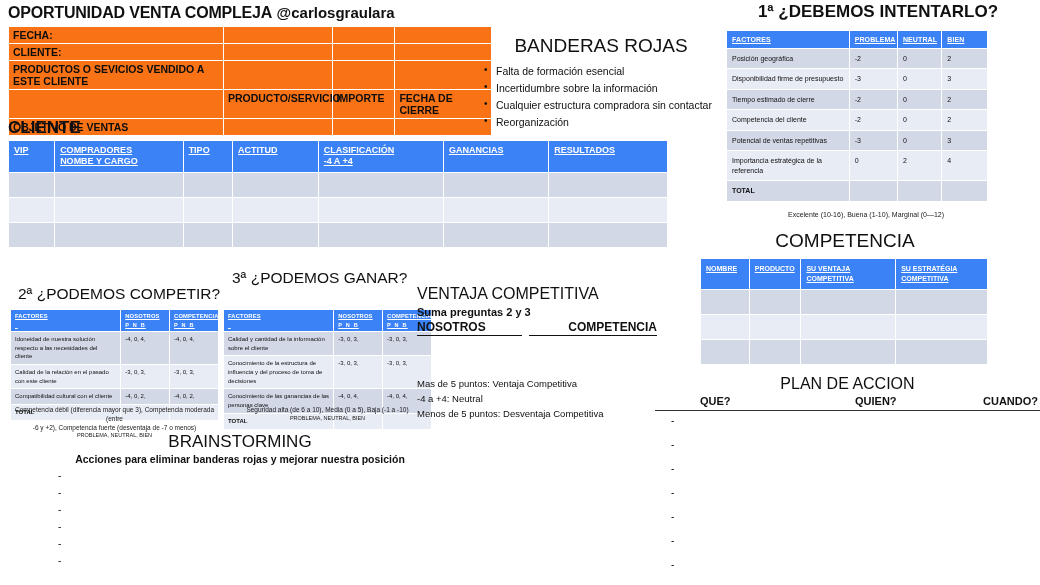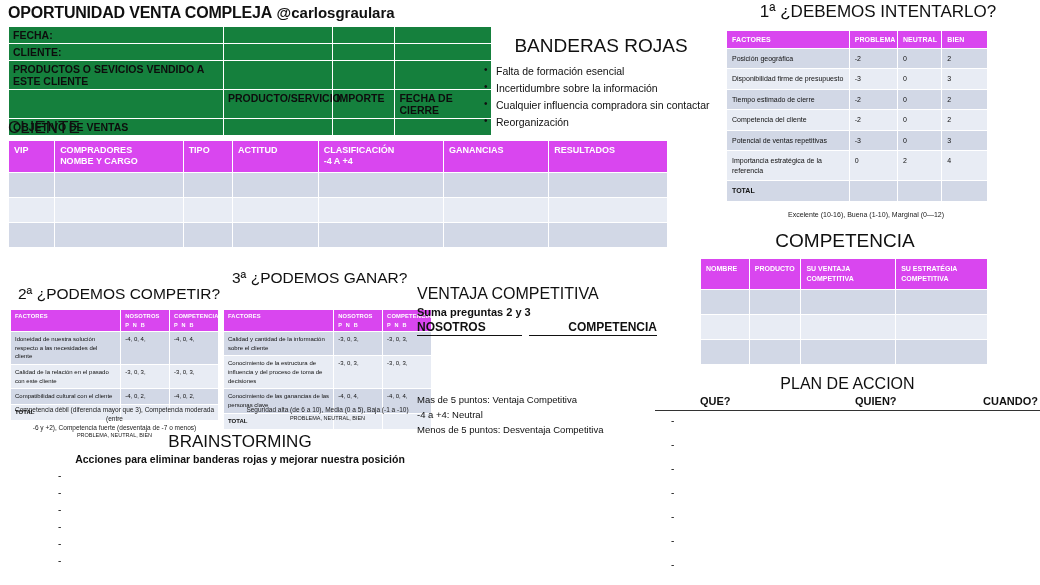--- a/index.html
+++ b/index.html
@@ -17,38 +17,39 @@
   
   table.grid { border-collapse:collapse; width:100%; table-layout:fixed; }
   table.grid th, table.grid td {
     border:1px solid #ffffff;
     vertical-align:top;
     padding:3px 4px;
     font-weight:normal;
     text-align:left;
   }
   table.grid thead th {
-    background:#d946ef;
+    background:#3b82f6;
     color:#ffffff;
     font-weight:bold;
+    text-decoration:underline;
   }
   .rowA td { background:#d2d8e6; }
   .rowB td { background:#e8ecf4; }
 
   
   .bigtitle { font-size:16px; font-weight:bold; letter-spacing:-0.2px; }
   .sectitle { font-size:19px; font-weight:normal; }
-  .sectitle-b { font-size:17px; font-weight:normal; }
+  .sectitle-b { font-size:17px; font-weight:bold; }
   .footnote { font-size:6.5px; color:#1a1a1a; text-align:center; line-height:1.35; }
 
   
   #top-info { left:8px; top:26px; width:484px; }
   #top-info table { border-collapse:collapse; width:100%; table-layout:fixed; }
   #top-info td {
-    background:#15803d;
+    background:#f97316;
     border:1px solid #ffffff;
     font-size:10.5px;
     font-weight:bold;
     padding:2px 4px;
     vertical-align:top;
     color:#0d0d0d;
   }
 
   
   #doc-title { left:8px; top:4px; }
@@ -102,21 +103,21 @@
   #ventaja .suma { font-size:11px; font-weight:bold; margin-top:3px; }
   #ventaja .pair { margin-top:2px; position:relative; height:16px; }
   #ventaja .pair .n {
     font-size:12px; font-weight:bold; position:absolute; left:0; top:0;
     border-bottom:1.4px solid #111; padding-bottom:1px; width:105px;
   }
   #ventaja .pair .c {
     font-size:12px; font-weight:bold; position:absolute; left:112px; top:0;
     border-bottom:1.4px solid #111; padding-bottom:1px; width:128px; text-align:right;
   }
-  #ventaja .scale { margin-top:56px; font-size:9.5px; line-height:1.6; }
+  #ventaja .scale { margin-top:40px; font-size:9.5px; line-height:1.6; }
 
   
   #brain { left:40px; top:432px; width:400px; }
   #brain .t { font-size:17px; text-align:center; }
   #brain .sub { font-size:10.5px; font-weight:bold; text-align:center; margin-top:1px; }
   #brain .dashes { margin-top:6px; padding-left:18px; }
   #brain .dashes div { font-size:10px; line-height:1.0; height:17px; color:#111; }
 
   
   #plan { left:655px; top:375px; width:385px; }
@@ -233,21 +234,21 @@
         </tr>
       </tbody>
   </table>
 </div>
 
 <div class="abs" id="banderas">
   <div class="sectitle h">BANDERAS ROJAS</div>
   <ul>
       <li>Falta de formación esencial</li>
       <li>Incertidumbre sobre la información</li>
-      <li>Cualquier influencia compradora sin contactar</li>
+      <li>Cualquier estructura compradora sin contactar</li>
       <li>Reorganización</li>
     </ul>
 </div>
 
 <div class="abs sectitle-b" id="intentarlo-title" style="font-size:17px;">1ª ¿DEBEMOS INTENTARLO?</div>
 <div class="abs" id="intentarlo-table">
   <table class="grid">
     <colgroup>
         <col class="c1">
         <col style="width:18.5%">

